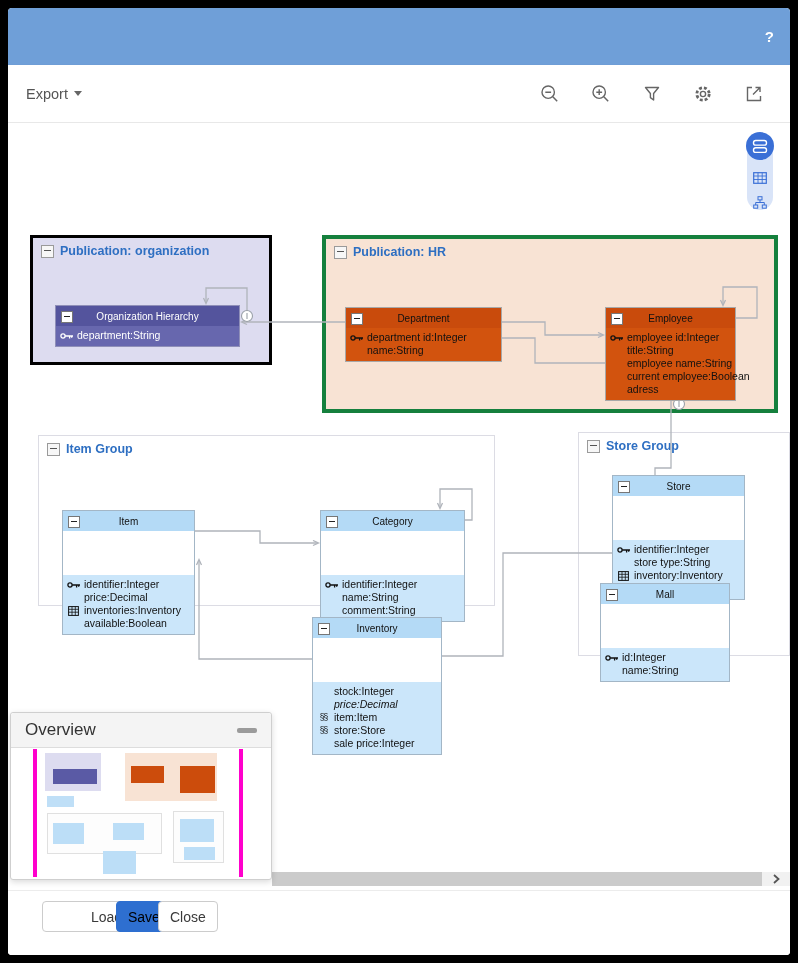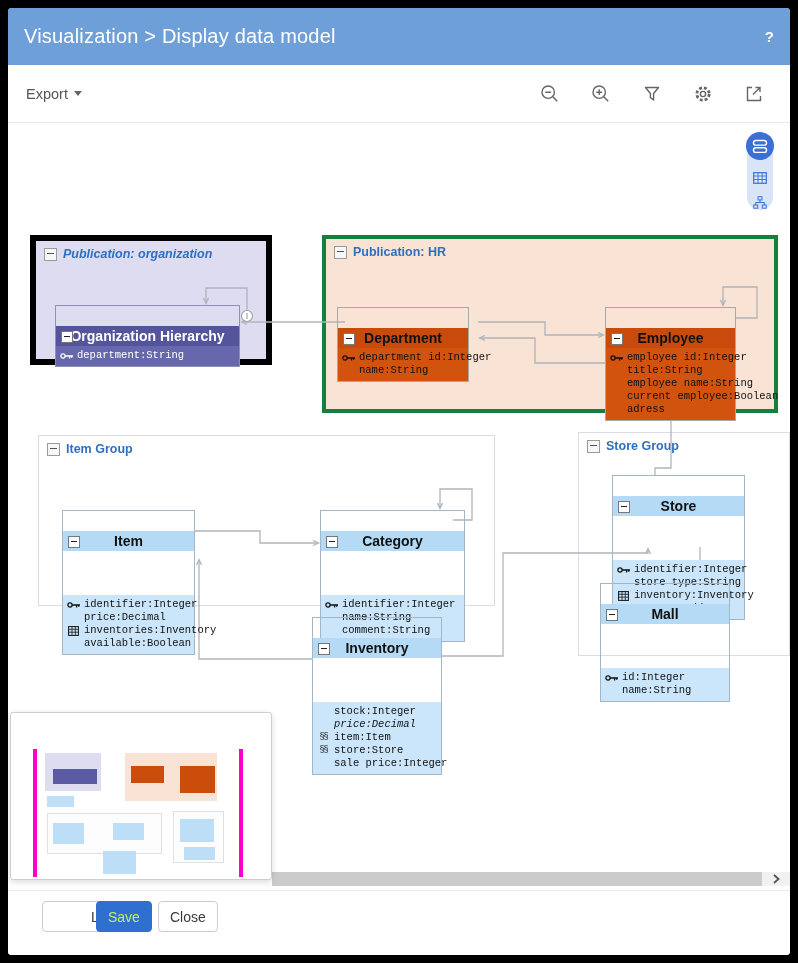--- a/index.html
+++ b/index.html
@@ -22,54 +22,54 @@
   
   .canvas{position:absolute;left:0;top:115px;width:782px;height:832px;background:#fff;}
 
   
   .pill{position:absolute;left:739px;top:132px;width:26px;height:70px;background:#d9e4f8;border-radius:13px;z-index:7;}
   .pill-circle{position:absolute;left:738px;top:124px;width:28px;height:28px;border-radius:50%;background:#3a6fd6;display:flex;align-items:center;justify-content:center;z-index:8;cursor:pointer;}
   .pill-ico{position:absolute;left:739px;width:26px;display:flex;justify-content:center;cursor:pointer;z-index:8;}
 
   
   .group{position:absolute;box-sizing:border-box;z-index:1;}
-  .g-org{left:22px;top:227px;width:242px;height:130px;background:#dddcf0;border:6px solid #000000;font-style:italic;}
+  .g-org{left:22px;top:227px;width:242px;height:130px;background:#dddcf0;border:3px solid #000000;}
   .g-hr{left:314px;top:227px;width:456px;height:178px;background:#f8e3d4;border:4px solid #15803d;}
   .g-item{left:30px;top:427px;width:457px;height:171px;background:#fff;border:1px solid #dcdce4;}
   .g-store{left:570px;top:424px;width:212px;height:224px;background:#fff;border:1px solid #dcdce4;}
   .g-title{display:flex;align-items:center;gap:6px;padding:6px 8px;color:#2e6fc2;font-weight:bold;font-size:12.5px;}
   .gbox{width:11px;height:11px;background:#f7f7f7;border:1px solid #9a9a9a;position:relative;flex:0 0 auto;cursor:pointer;}
   .gbox::after{content:"";position:absolute;left:2px;right:2px;top:4px;border-top:1.5px solid #555;}
 
   
   .wires{position:absolute;left:0;top:115px;width:782px;height:780px;z-index:2;pointer-events:none;}
   .wires path{fill:none;stroke:#b0b4bb;stroke-width:1.3px;}
 
   
   .ent{position:absolute;box-sizing:border-box;z-index:3;font-size:10.5px;cursor:default;}
-  .ent-h{position:relative;height:20px;display:flex;align-items:center;justify-content:center;font-weight:bold;font-size:14px;margin-top:20px;}
+  .ent-h{position:relative;height:20px;display:flex;align-items:center;justify-content:center;font-weight:normal;font-size:10px;}
   .mbox{position:absolute;left:5px;top:5px;width:10px;height:10px;background:#fff;border:1px solid #777;cursor:pointer;}
   .mbox::after{content:"";position:absolute;left:2px;right:2px;top:4px;border-top:1.5px solid #222;}
   .ent-b{padding:3px 0 4px 0;}
-  .arow{display:flex;align-items:center;line-height:13px;white-space:nowrap;font-family:Liberation Mono, monospace;}
+  .arow{display:flex;align-items:center;line-height:13px;white-space:nowrap;}
   .aicon{flex:0 0 21px;display:inline-flex;justify-content:center;align-items:center;}
   .atext.it{font-style:italic;}
   .lnk{font-size:8.5px;letter-spacing:-1px;line-height:9px;}
   .pls{color:#4a90d9;font-weight:bold;font-size:11px;line-height:9px;}
 
   .ent.purple{left:47px;top:297px;width:185px;border:1px solid #8f8fb8;color:#fff;}
   .ent.purple .ent-h{background:#54549d;}
   .ent.purple .ent-b{background:#6767ae;}
   .ent.orange{border:1px solid #a8a8a8;color:#111;}
   .ent.orange .ent-h{background:#c94b0c;}
   .ent.orange .ent-b{background:#d2530e;}
   .ent.blue{border:1px solid #a3b6c6;color:#111;}
   .ent.blue .ent-h{background:#b4daf6;}
   .ent.blue .ent-b{background:#cbe6fa;margin-top:44px;}
-  #ent-dept{left:329px;top:299px;width:132px;text-align:right;}
+  #ent-dept{left:337px;top:299px;width:157px;text-align:right;}
   #ent-emp{left:597px;top:299px;width:131px;}
   #ent-item{left:54px;top:502px;width:133px;}
   #ent-cat{left:312px;top:502px;width:145px;}
   #ent-store{left:604px;top:467px;width:133px;}
   #ent-mall{left:592px;top:575px;width:130px;}
   #ent-inv{left:304px;top:609px;width:130px;}
 
   
   .note{position:absolute;left:30px;top:370px;width:132px;box-sizing:border-box;background:#bfdff7;padding:4px 6px 5px 22px;font-size:10.5px;line-height:13.5px;color:#1a1a1a;z-index:3;}
 
@@ -89,33 +89,32 @@
   .mm.nt{background:#bfdff7;}
   .mm-bar{position:absolute;top:36px;width:4px;height:128px;background:#ff00cc;z-index:3;}
 
   
   .hscroll{position:absolute;left:264px;top:864px;width:490px;height:14px;background:#cbcbcb;z-index:5;cursor:pointer;}
   .hscroll-btn{position:absolute;left:754px;top:864px;width:28px;height:14px;background:#f1f1f1;z-index:5;display:flex;align-items:center;justify-content:center;cursor:pointer;}
 
   
   .footer{position:absolute;left:0;top:882px;width:782px;height:65px;background:#fff;border-top:1px solid #ececec;}
   .fbtn{position:absolute;top:10px;height:31px;border-radius:4px;font-size:14px;font-family:"Liberation Sans",sans-serif;border:1px solid #ccc;background:#fff;color:#3a3a3a;padding:0 11px;cursor:pointer;}
-  .fbtn.primary{background:#2e6fd0;border-color:#2e6fd0;color:#bef264;}
+  .fbtn.primary{background:#2e6fd0;border-color:#2e6fd0;color:#000000;margin-left:20px;}
   #btn-load{left:34px;padding-left:48px;}
   #btn-save{left:88px;}
   #btn-close{left:150px;}
 </style>
 </head>
 <body>
 
 <div class="frame">
   <div class="app">
 
     <div class="hdr">
-      <span class="hdr-title">Visualization &gt; Display data model</span>
       <span class="hdr-help">?</span>
     </div>
 
     <div class="tbar">
       <div class="export-btn">
         <span>Export</span>
         <span class="caret"></span>
       </div>
       <div class="tbar-icons">
         <span class="tico">
@@ -468,20 +467,24 @@
           <div class="mm oe" style="left: 169px; top: 53px; width: 35px; height: 27px;"></div>
           <div class="mm nt" style="left: 36px; top: 83px; width: 27px; height: 11px;"></div>
           <div class="mm wg" style="left: 36px; top: 100px; width: 115px; height: 41px;"></div>
           <div class="mm wg" style="left: 162px; top: 98px; width: 51px; height: 52px;"></div>
           <div class="mm be" style="left: 42px; top: 110px; width: 31px; height: 21px;"></div>
           <div class="mm be" style="left: 102px; top: 110px; width: 31px; height: 17px;"></div>
           <div class="mm be" style="left: 169px; top: 106px; width: 34px; height: 23px;"></div>
           <div class="mm be" style="left: 173px; top: 134px; width: 31px; height: 13px;"></div>
           <div class="mm be" style="left: 92px; top: 138px; width: 33px; height: 23px;"></div>
         </div>
+      <div class="ovp-h">
+        <span class="ovp-title">Overview</span>
+        <span class="ovp-min"></span>
+      </div>
     </div>
 
     <div class="footer">
       <button class="fbtn" id="btn-load">Load</button>
       <button class="fbtn primary" id="btn-save">Save</button>
       <button class="fbtn" id="btn-close">Close</button>
     </div>
 
   </div>
 </div>

